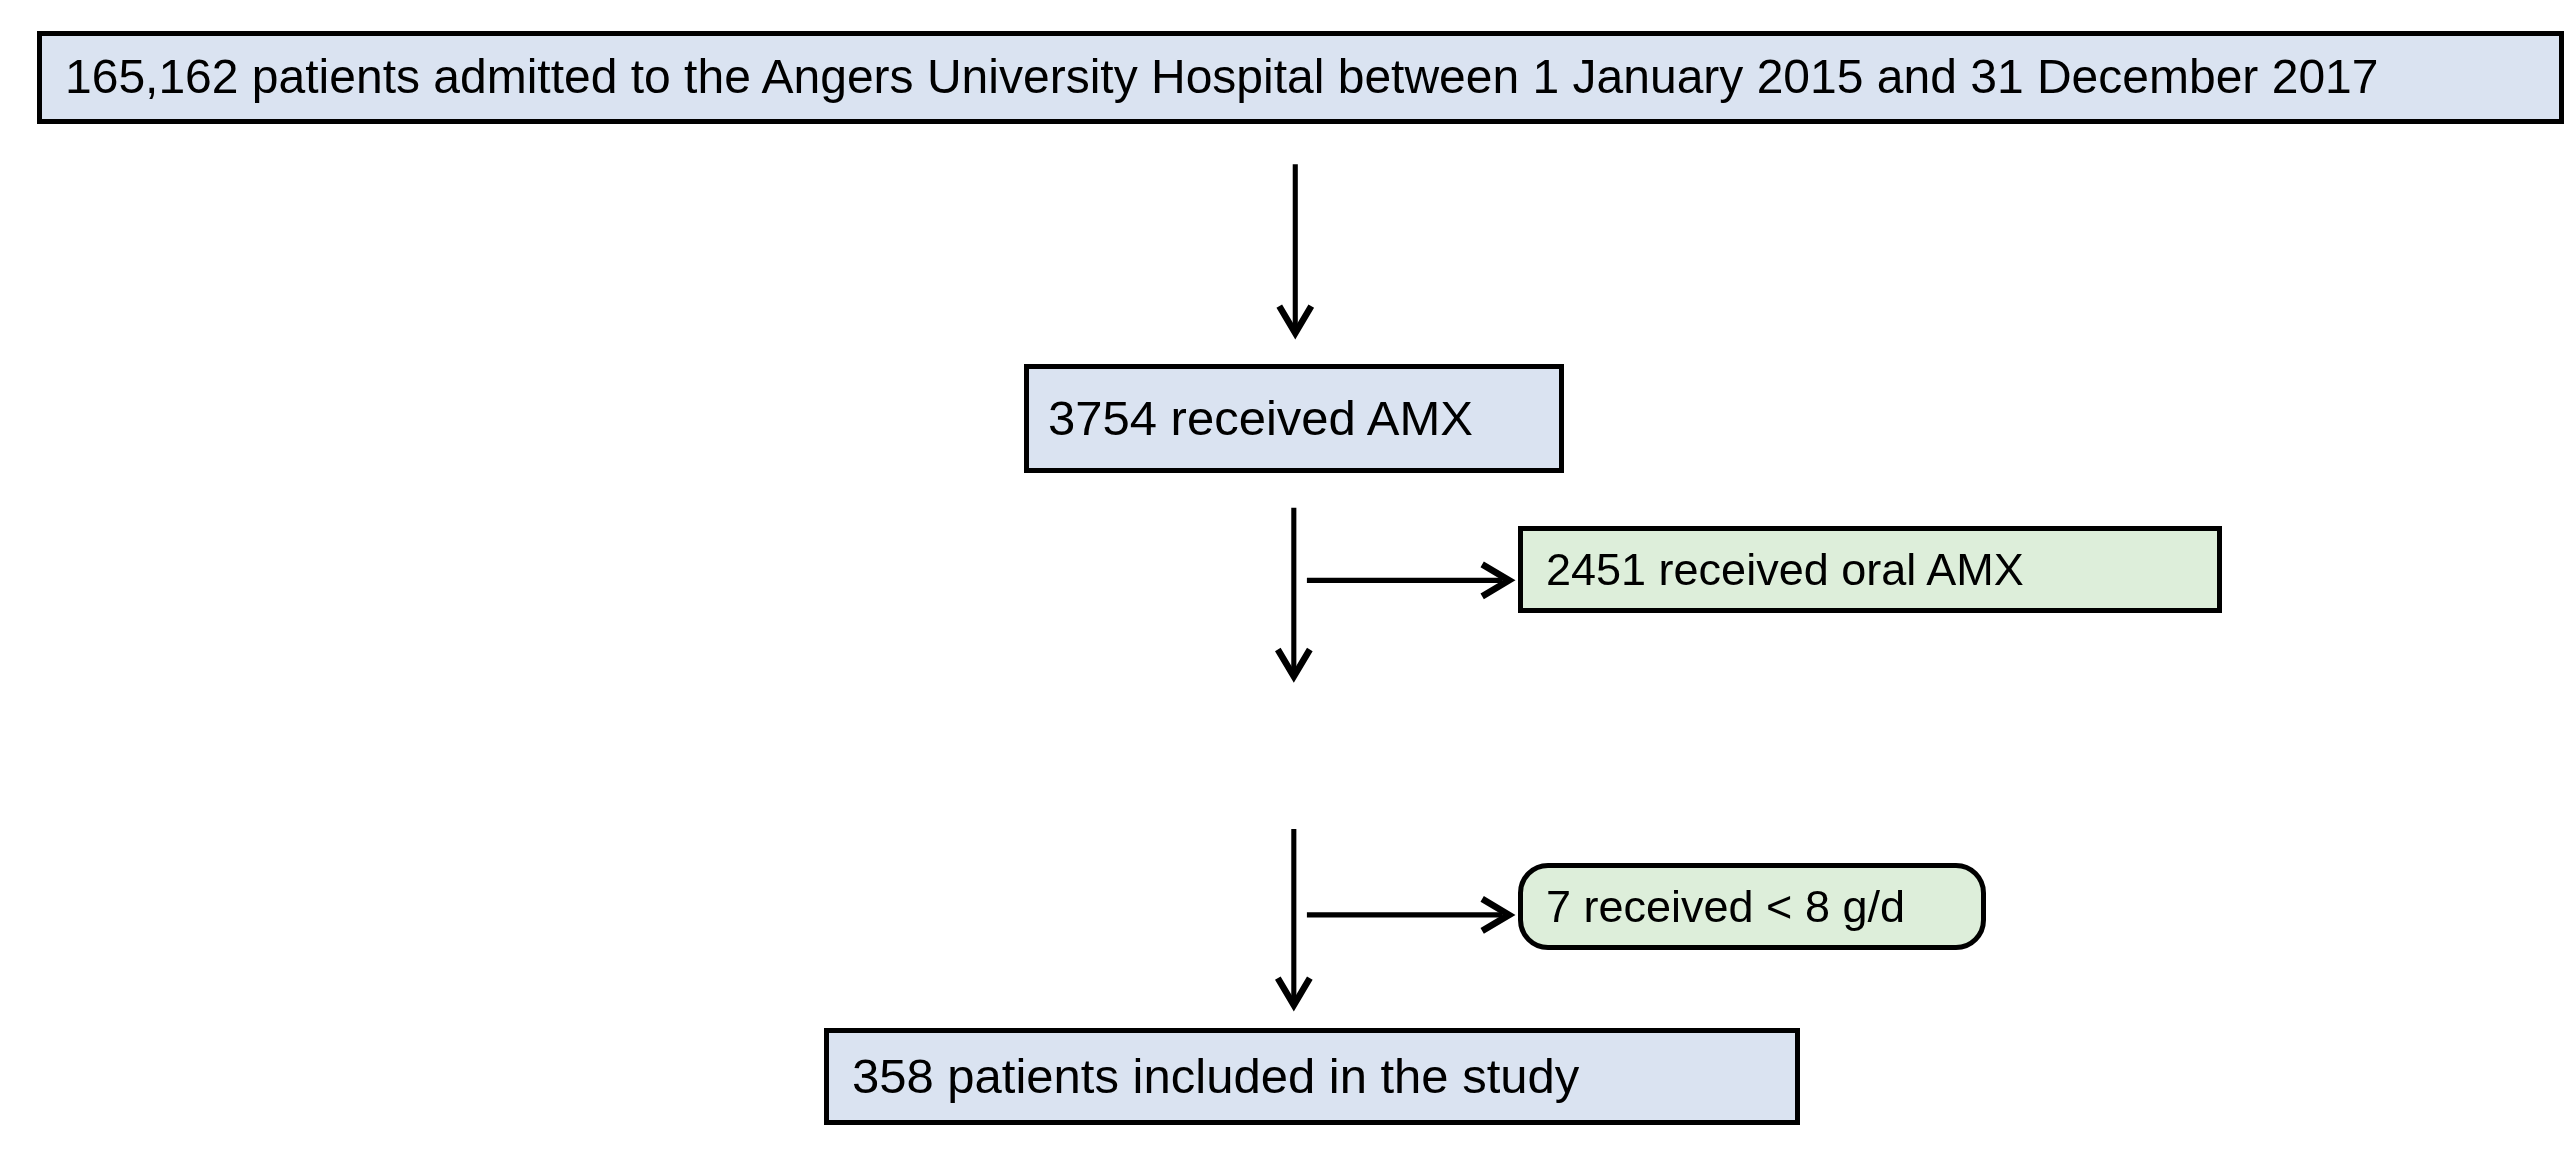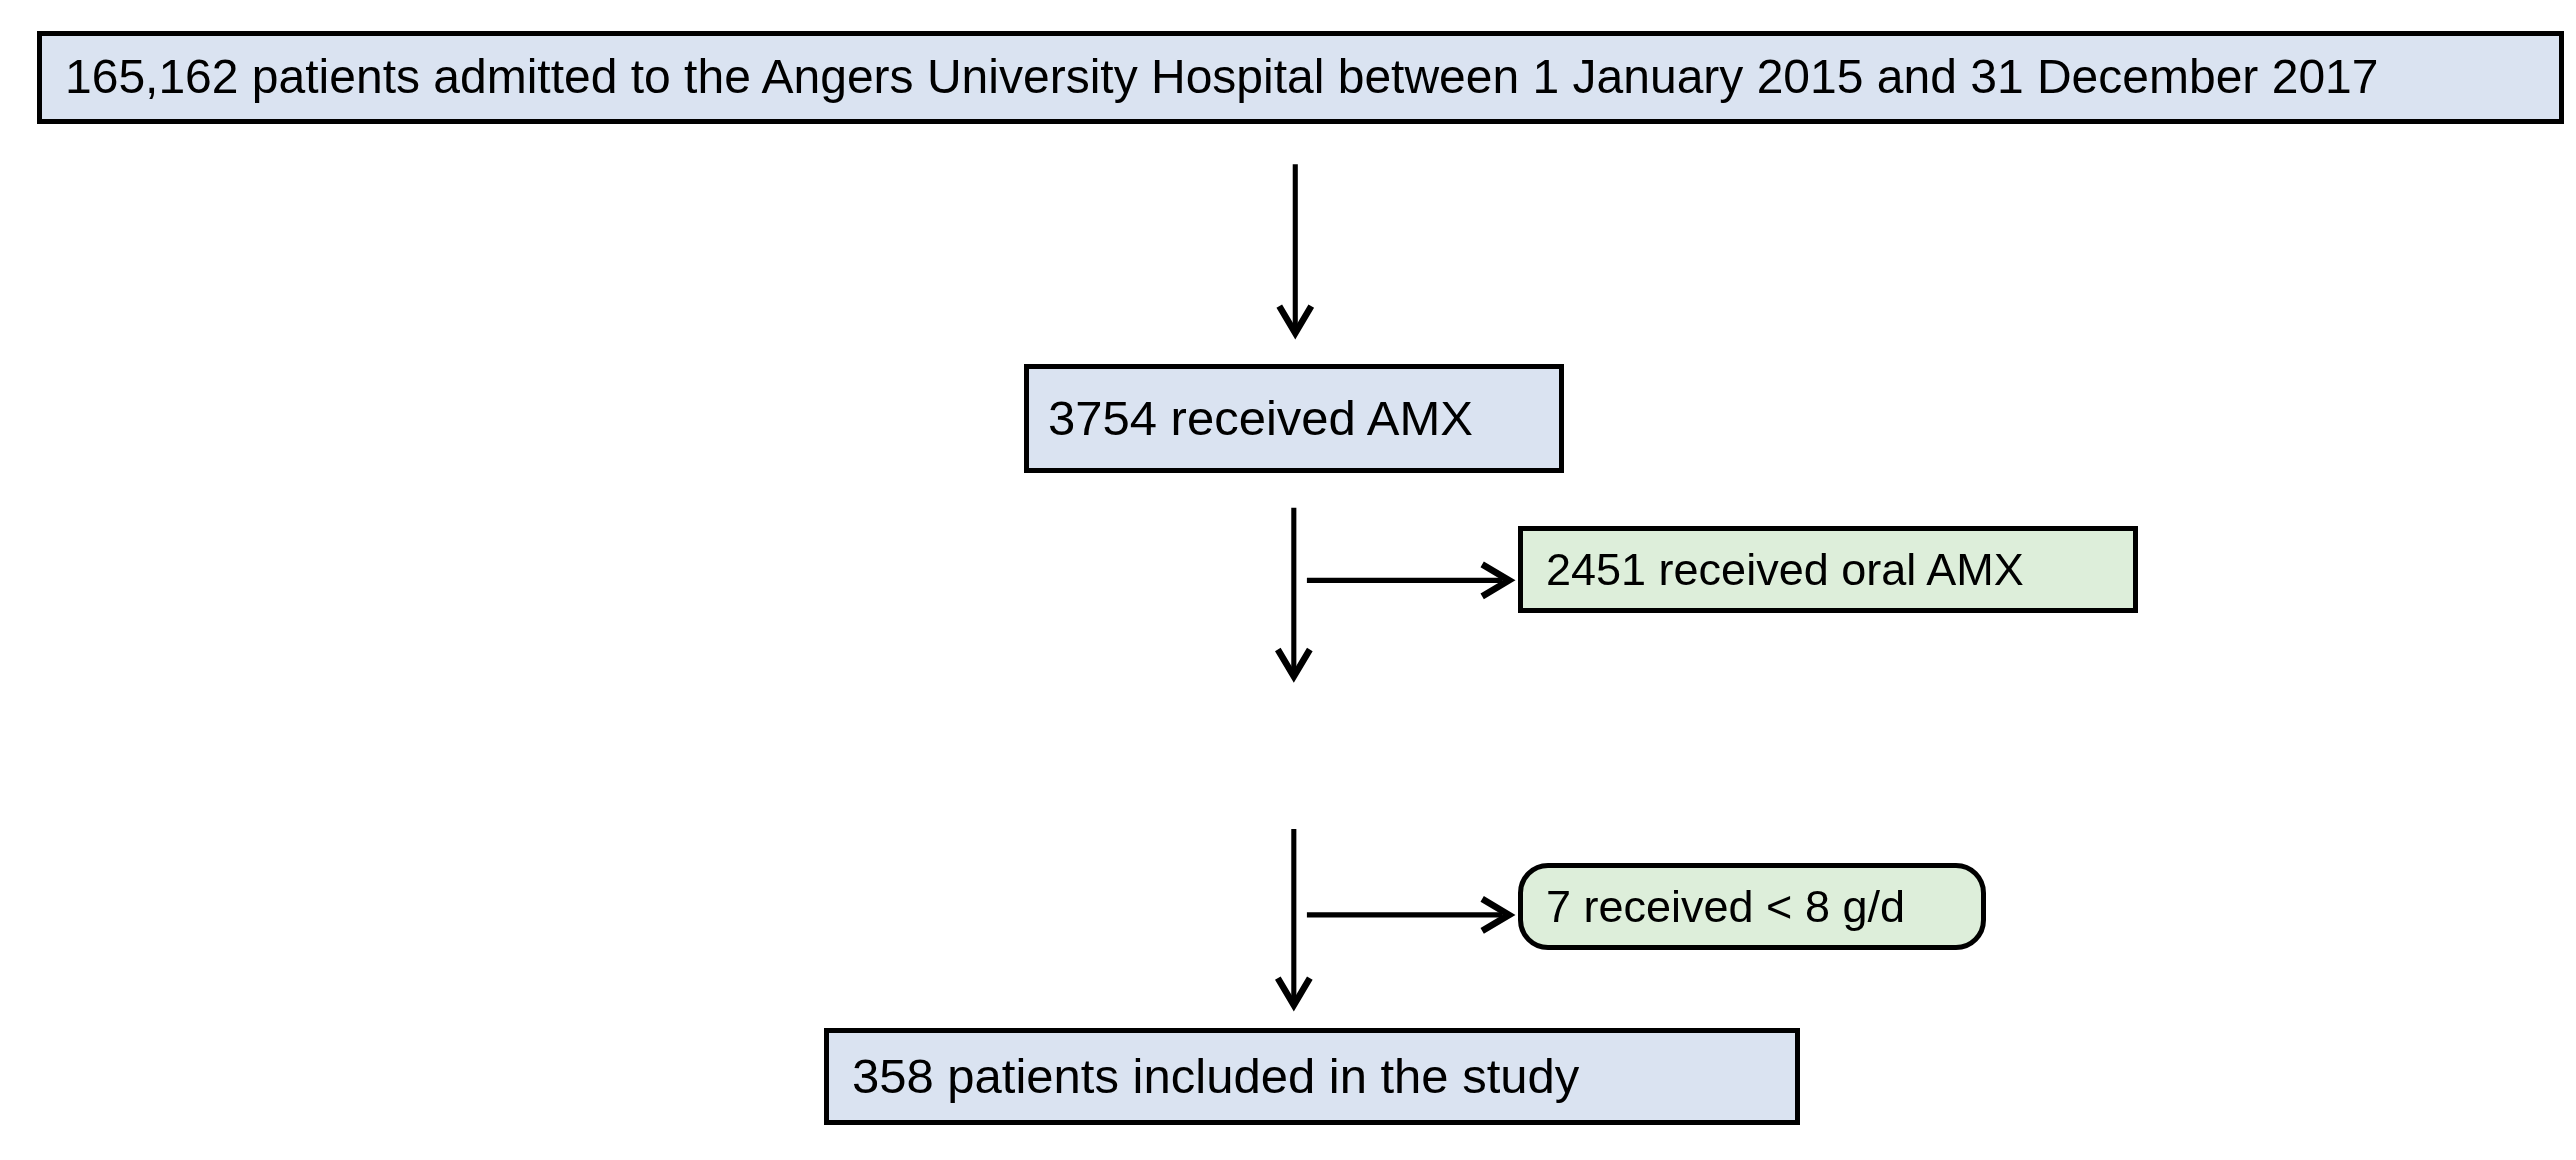--- a/index.html
+++ b/index.html
@@ -38,21 +38,21 @@
     padding-left: 23px;
     padding-right: 8.7px;
     white-space: nowrap;
     line-height: 1.05;
   }
   .node.primary { background: var(--primary-fill, #dae3f1); }
   .node.exclusion { background: var(--exclusion-fill, #ddeeda); }
 
   .node-admitted  { left: 29px;   top: 31px;   width: 2527px; height: 93px; font-size: 48px; margin-left: 8px; }
   .node-amx       { left: 1024px; top: 364px;  width: 540px;  height: 109px; font-size: 49px; padding-left: 19px; }
-  .node-oral      { left: 1518px; top: 526px;  width: 620px;  height: 87px; font-size: 45px; }
+  .node-oral      { left: 1518px; top: 526px;  width: 704px;  height: 87px; font-size: 45px; }
   .node-iv        { left: 1000px; top: 695px;  width: 591px;  height: 98px; font-size: 49px; }
   .node-lowdose   { left: 1518px; top: 863px; width: 468px;  height: 87px; font-size: 45px; border-radius: 30px; }
   .node-included  { left: 800px; top: 1028px; width: 976px; height: 97px; font-size: 49px; margin-left: 24px; }
 </style>
 </head>
 <body>
 
 <div class="canvas" style="--primary-fill: #dae3f1; --exclusion-fill: #ddeeda; --border: #000000; --arrow: #000000; --text: #000000; --bg: #ffffff;">
 
   <svg class="arrows" viewBox="0 0 3542 1595" xmlns="http://www.w3.org/2000/svg">

